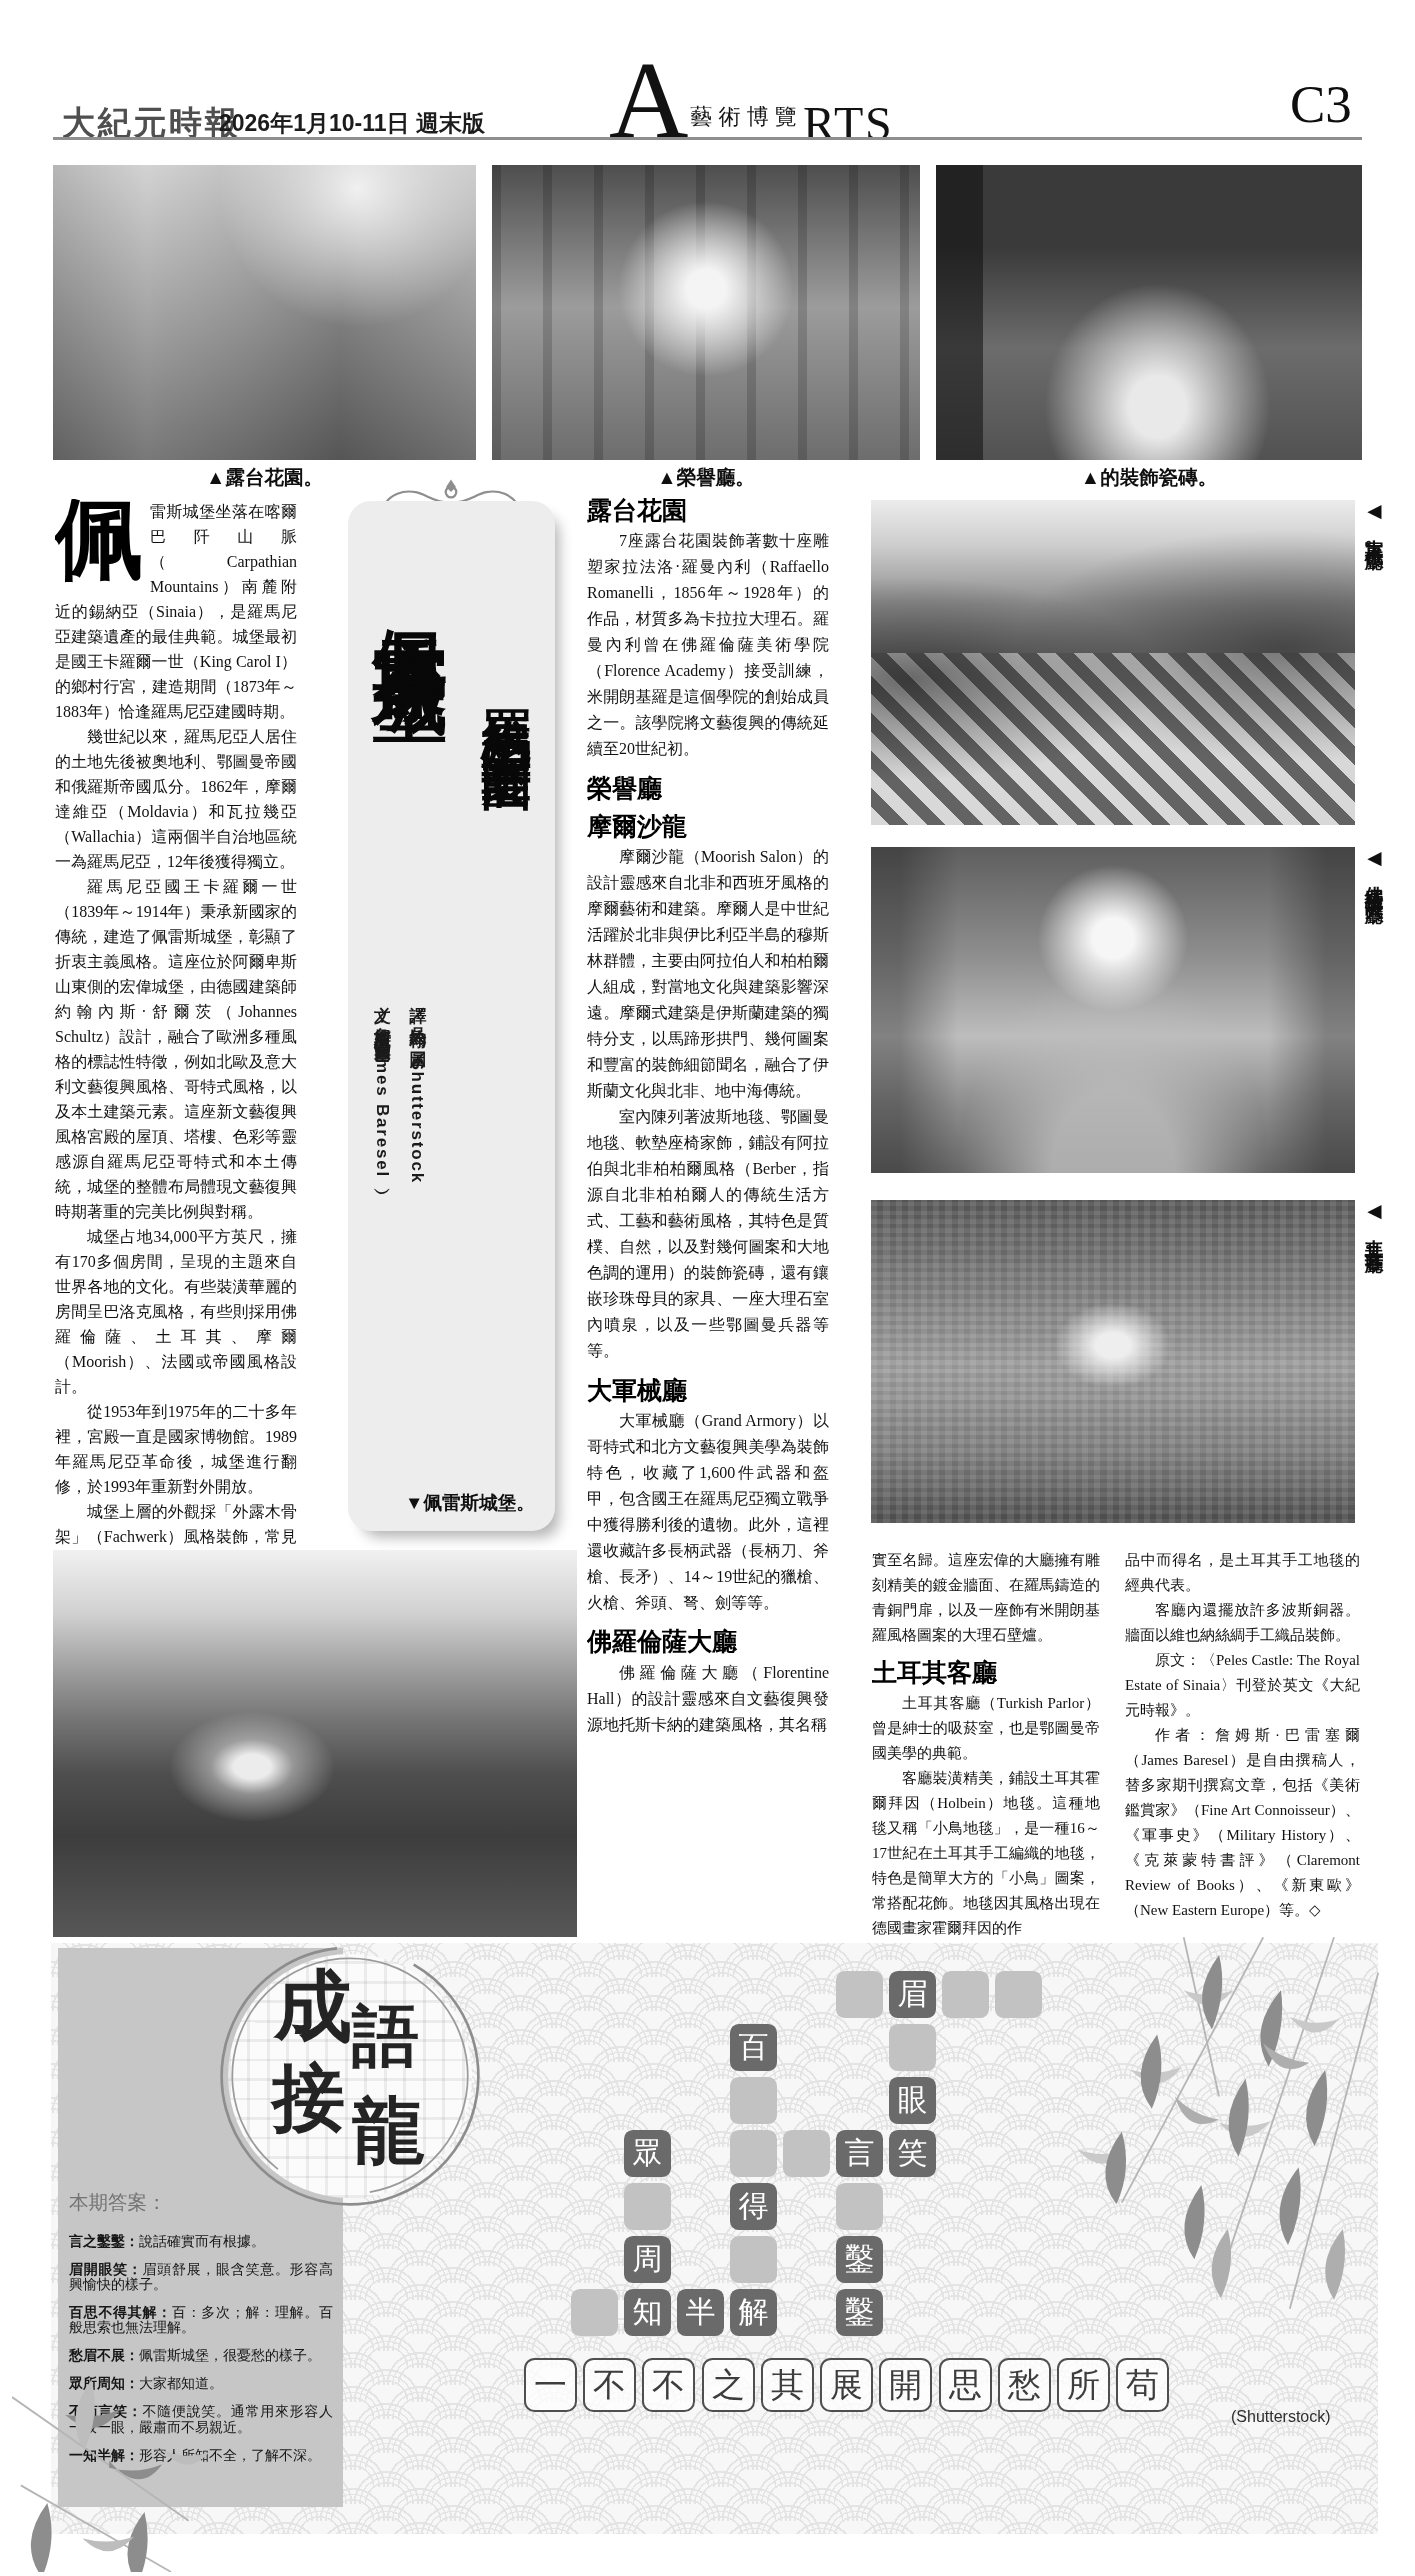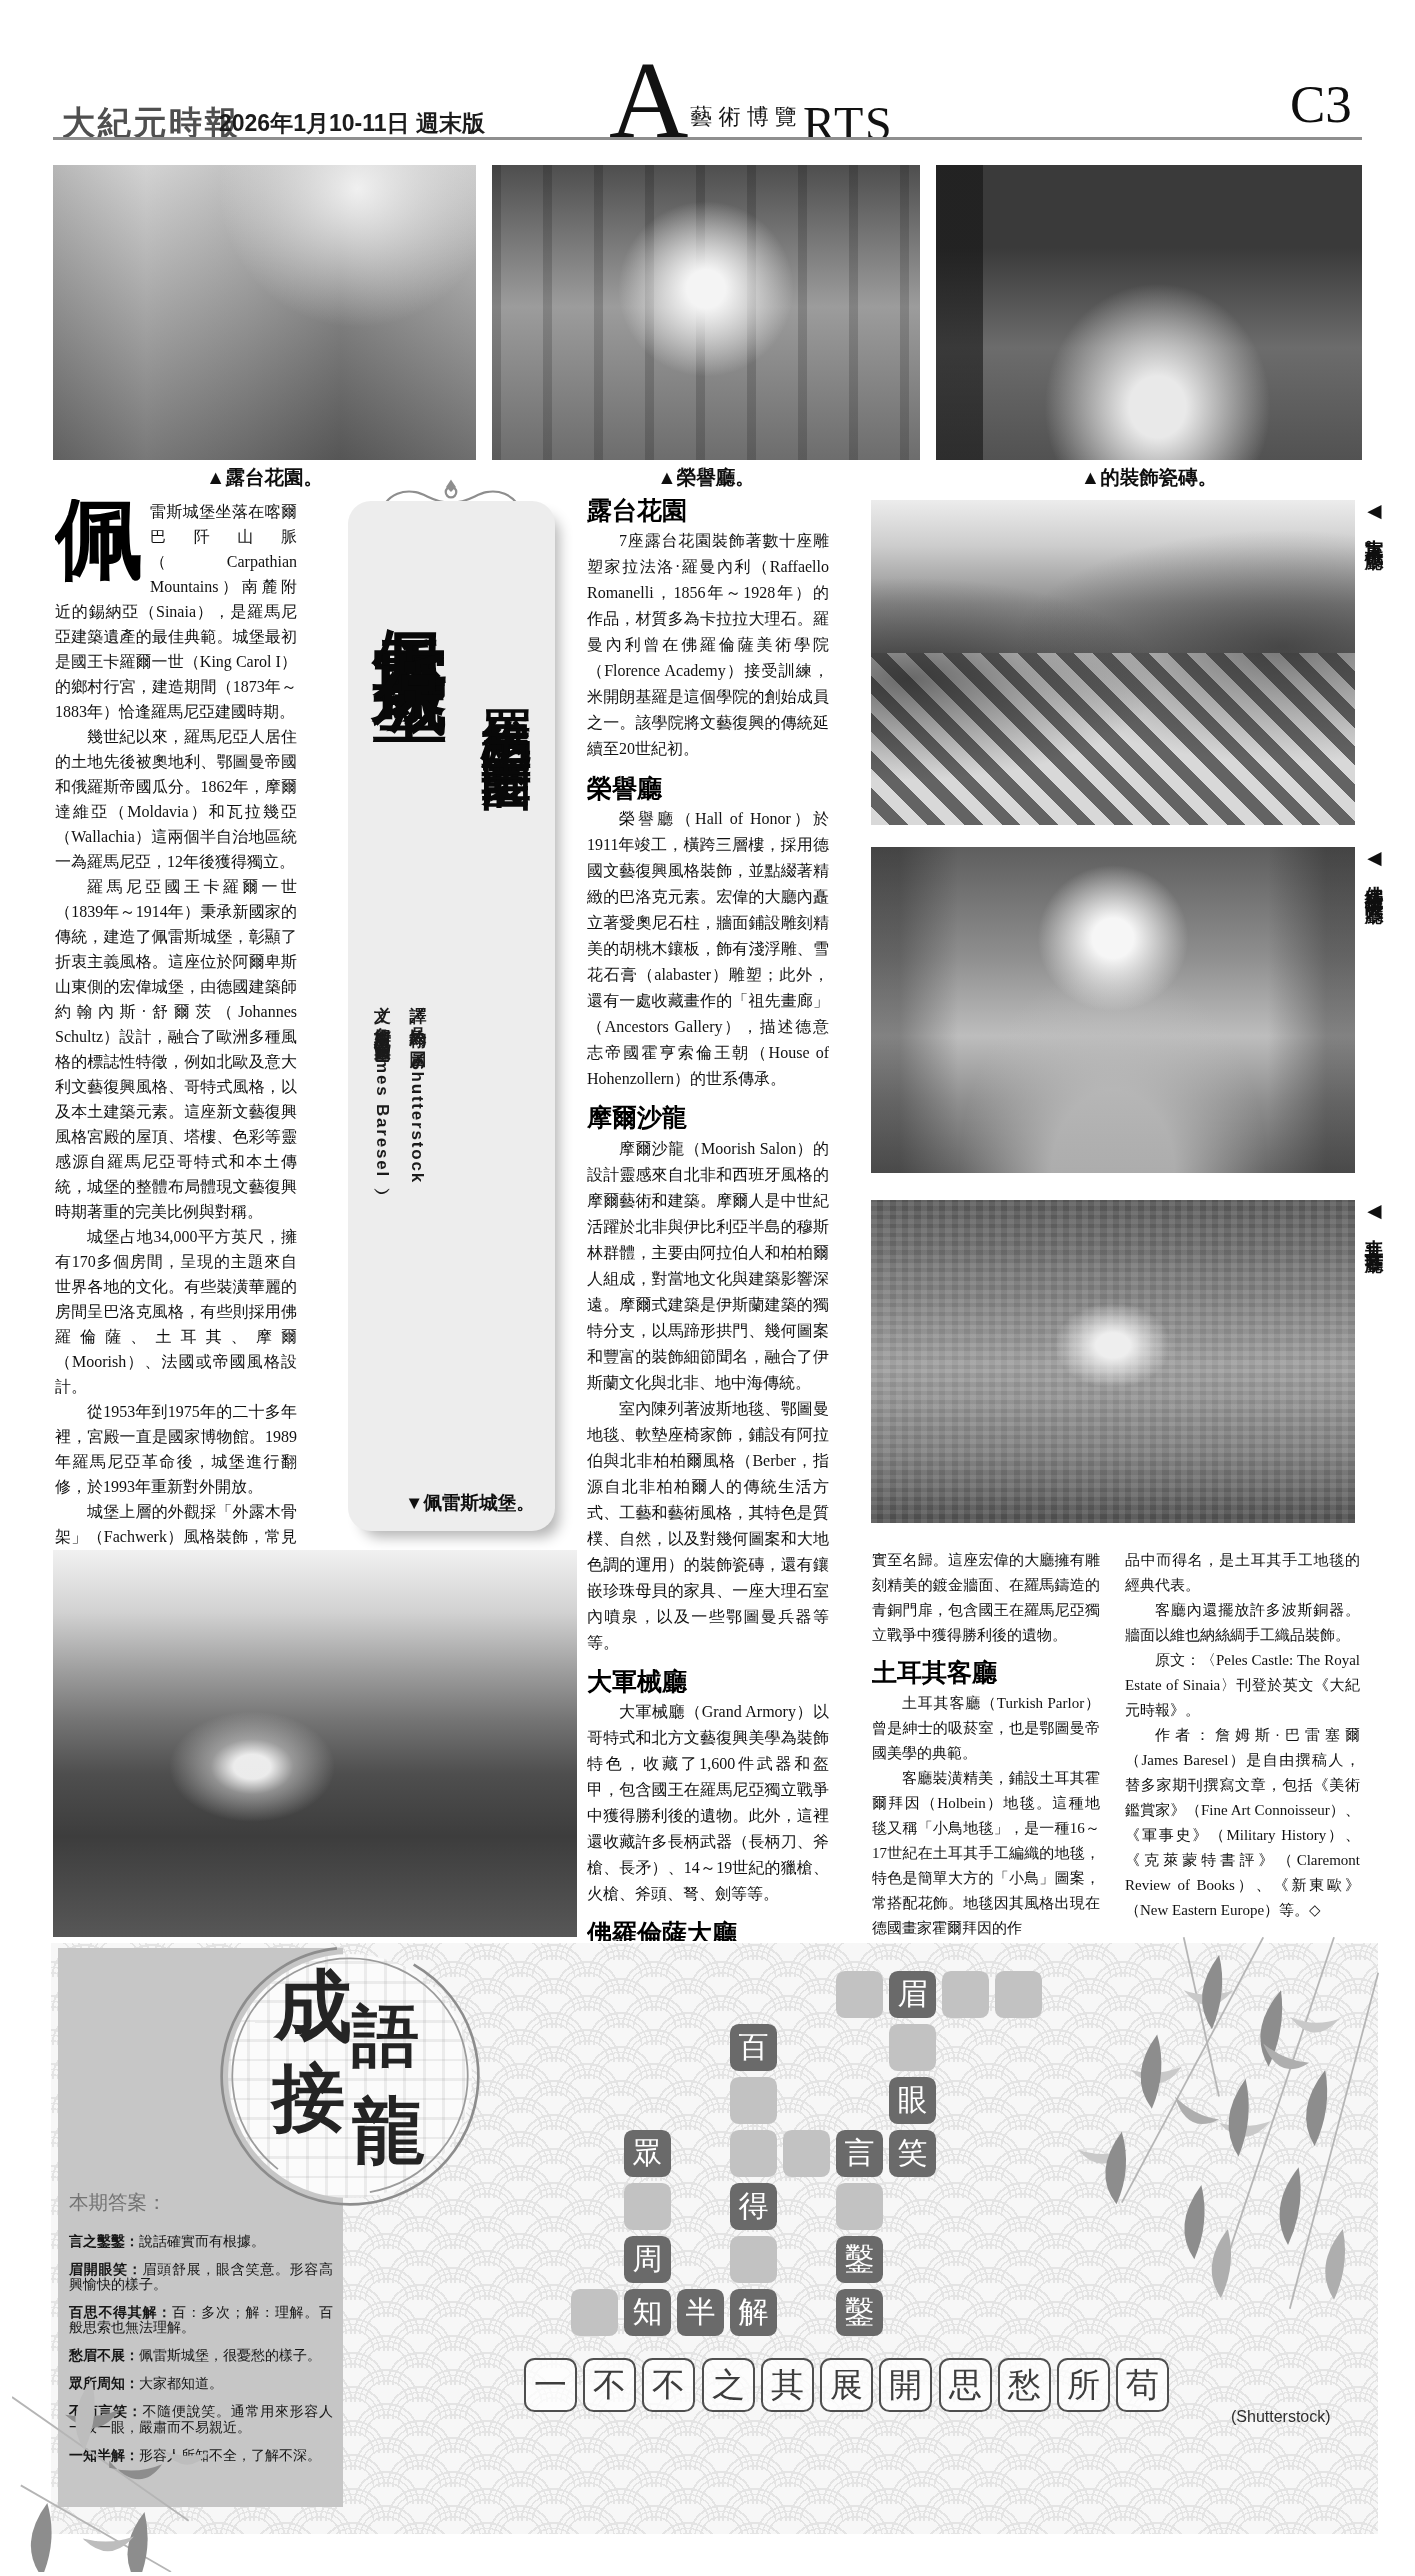--- a/index.html
+++ b/index.html
@@ -182,31 +182,30 @@
         <p class="body-p">羅馬尼亞國王卡羅爾一世（1839年～1914年）秉承新國家的傳統，建造了佩雷斯城堡，彰顯了折衷主義風格。這座位於阿爾卑斯山東側的宏偉城堡，由德國建築師約翰內斯·舒爾茨（Johannes Schultz）設計，融合了歐洲多種風格的標誌性特徵，例如北歐及意大利文藝復興風格、哥特式風格，以及本土建築元素。這座新文藝復興風格宮殿的屋頂、塔樓、色彩等靈感源自羅馬尼亞哥特式和本土傳統，城堡的整體布局體現文藝復興時期著重的完美比例與對稱。</p>
         <p class="body-p">城堡占地34,000平方英尺，擁有170多個房間，呈現的主題來自世界各地的文化。有些裝潢華麗的房間呈巴洛克風格，有些則採用佛羅倫薩、土耳其、摩爾（Moorish）、法國或帝國風格設計。</p>
         <p class="body-p">從1953年到1975年的二十多年裡，宮殿一直是國家博物館。1989年羅馬尼亞革命後，城堡進行翻修，於1993年重新對外開放。</p>
         <p class="body-p">城堡上層的外觀採「外露木骨架」（Fachwerk）風格裝飾，常見於北歐阿爾卑斯山建築元素。內院二樓的立面裝飾著羅馬尼亞傳統手繪寓言人物壁畫。</p>
       </div>
   </div>
   <div id="col2" class="col">
       <h3 class="col-h">露台花園</h3>
       <p class="body-p">7座露台花園裝飾著數十座雕塑家拉法洛·羅曼內利（Raffaello Romanelli，1856年～1928年）的作品，材質多為卡拉拉大理石。羅曼內利曾在佛羅倫薩美術學院（Florence Academy）接受訓練，米開朗基羅是這個學院的創始成員之一。該學院將文藝復興的傳統延續至20世紀初。</p>
       <h3 class="col-h">榮譽廳</h3>
-      <p class="body-p">榮譽廳（Hall of Honor）於1911年竣工，橫跨三層樓，採用德國文藝復興風格裝飾，並點綴著精緻的巴洛克元素。宏偉的大廳內矗立著愛奧尼石柱，牆面鋪設雕刻精美的胡桃木鑲板，飾有淺浮雕、雪花石膏（alabaster）雕塑；此外，還有一處收藏畫作的「祖先畫廊」（Ancestors Gallery），描述德意志帝國霍亨索倫王朝（House of Hohenzollern）的世系傳承。</p>
       <h3 class="col-h">摩爾沙龍</h3>
       <p class="body-p">摩爾沙龍（Moorish Salon）的設計靈感來自北非和西班牙風格的摩爾藝術和建築。摩爾人是中世紀活躍於北非與伊比利亞半島的穆斯林群體，主要由阿拉伯人和柏柏爾人組成，對當地文化與建築影響深遠。摩爾式建築是伊斯蘭建築的獨特分支，以馬蹄形拱門、幾何圖案和豐富的裝飾細節聞名，融合了伊斯蘭文化與北非、地中海傳統。</p>
       <p class="body-p">室內陳列著波斯地毯、鄂圖曼地毯、軟墊座椅家飾，鋪設有阿拉伯與北非柏柏爾風格（Berber，指源自北非柏柏爾人的傳統生活方式、工藝和藝術風格，其特色是質樸、自然，以及對幾何圖案和大地色調的運用）的裝飾瓷磚，還有鑲嵌珍珠母貝的家具、一座大理石室內噴泉，以及一些鄂圖曼兵器等等。</p>
       <h3 class="col-h">大軍械廳</h3>
       <p class="body-p">大軍械廳（Grand Armory）以哥特式和北方文藝復興美學為裝飾特色，收藏了1,600件武器和盔甲，包含國王在羅馬尼亞獨立戰爭中獲得勝利後的遺物。此外，這裡還收藏許多長柄武器（長柄刀、斧槍、長矛）、14～19世紀的獵槍、火槍、斧頭、弩、劍等等。</p>
       <h3 class="col-h">佛羅倫薩大廳</h3>
       <p class="body-p">佛羅倫薩大廳（Florentine Hall）的設計靈感來自文藝復興發源地托斯卡納的建築風格，其名稱</p>
     </div>
   <div id="col3" class="col">
-      <p class="body-p ni">實至名歸。這座宏偉的大廳擁有雕刻精美的鍍金牆面、在羅馬鑄造的青銅門扉，包含國王在羅馬尼亞獨立戰爭中獲得勝利後的遺物。</p>
+      <p class="body-p ni">實至名歸。這座宏偉的大廳擁有雕刻精美的鍍金牆面、在羅馬鑄造的青銅門扉，以及一座飾有米開朗基羅風格圖案的大理石壁爐。</p>
       <h3 class="col-h">土耳其客廳</h3>
       <p class="body-p">土耳其客廳（Turkish Parlor）曾是紳士的吸菸室，也是鄂圖曼帝國美學的典範。</p>
       <p class="body-p">客廳裝潢精美，鋪設土耳其霍爾拜因（Holbein）地毯。這種地毯又稱「小鳥地毯」，是一種16～17世紀在土耳其手工編織的地毯，特色是簡單大方的「小鳥」圖案，常搭配花飾。地毯因其風格出現在德國畫家霍爾拜因的作</p>
     </div>
   <div id="col4" class="col">
       <p class="body-p ni">品中而得名，是土耳其手工地毯的經典代表。</p>
       <p class="body-p">客廳內還擺放許多波斯銅器。牆面以維也納絲綢手工織品裝飾。</p>
       <p class="body-p">原文：〈Peles Castle: The Royal Estate of Sinaia〉刊登於英文《大紀元時報》。</p>
       <p class="body-p">作者：詹姆斯·巴雷塞爾（James Baresel）是自由撰稿人，替多家期刊撰寫文章，包括《美術鑑賞家》（Fine Art Connoisseur）、《軍事史》（Military History）、《克萊蒙特書評》（Claremont Review of Books）、《新東歐》（New Eastern Europe）等。◇</p>
     </div>

